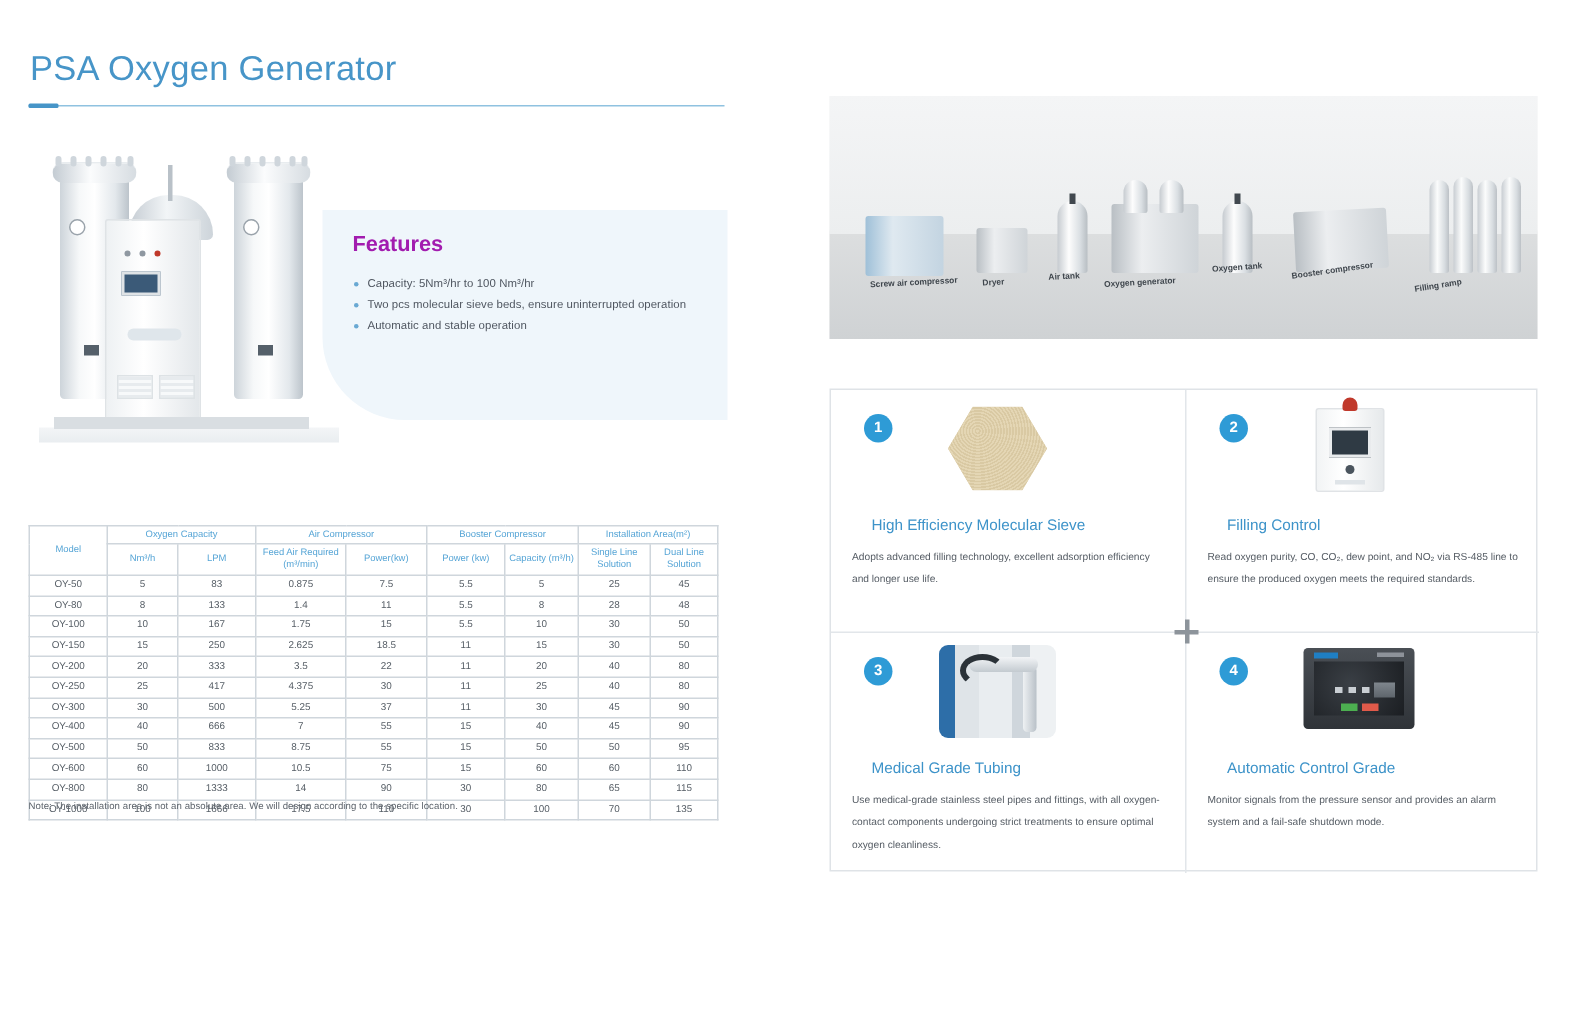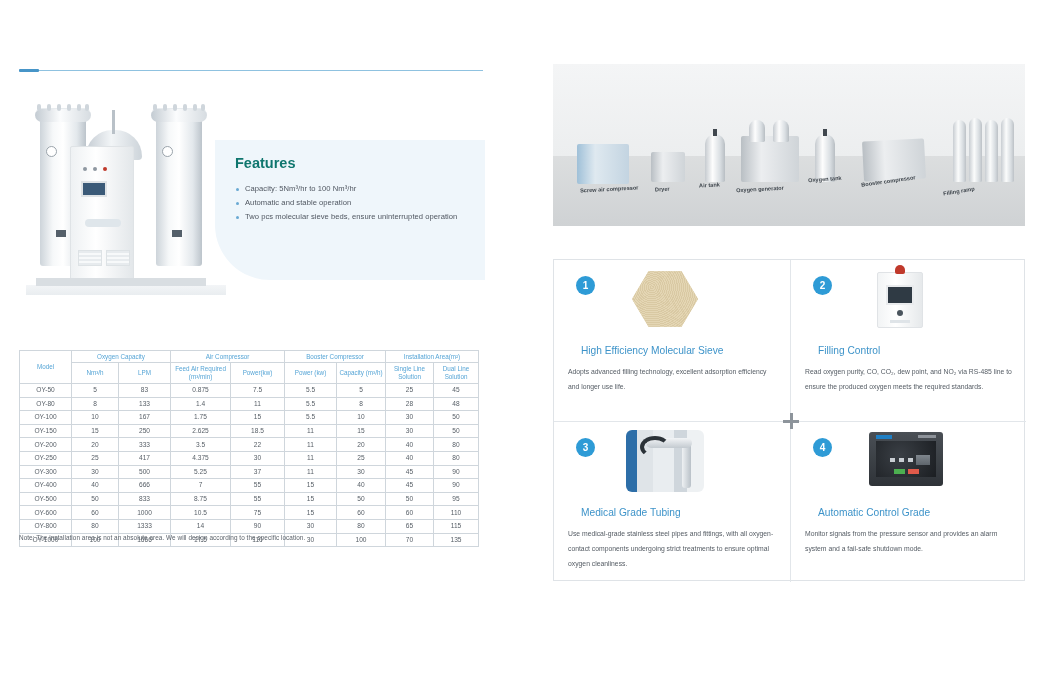--- a/index.html
+++ b/index.html
@@ -92,21 +92,21 @@
   .ps-tag { position:absolute; width:10px; height:7px; background:#55606a;}
 
   
   .features {
     position: absolute; left: 215px; top: 140px; width: 270px; height: 140px;
     background: #eff6fb;
     border-radius: 0 0 0 55px;
   }
   .features h3 {
     margin: 0; position:absolute; left: 20px; top: 15px;
-    font-size: 14.5px; font-weight: 700; color: #0f766e;
+    font-size: 14.5px; font-weight: 700; color: #a21caf;
   }
   .features ul {
     list-style:none; margin:0; padding:0;
     position:absolute; left: 21px; top: 42px; right: 10px;
   }
   .features li {
     position: relative; padding-left: 9px;
     font-size: 7.6px; line-height: 14.2px; color: #4f5660; letter-spacing:.05px;
   }
   .features li::before {
@@ -254,20 +254,21 @@
   .plus-mark::before { left:0; top:7px; width:16px; height:2.5px; }
   .plus-mark::after { left:7px; top:0; width:2.5px; height:16px; }
 </style>
 </head>
 <body>
 
 <div class="page">
 
   <div class="left-col">
 
+    <div class="page-title">PSA Oxygen Generator</div>
     <div class="title-rule"></div>
     <div class="title-rule-cap"></div>
 
     <div class="product-shot">
       <div class="ps-floor"></div>
       <div class="ps-vessel l"></div>
       <div class="ps-vessel r"></div>
       <div class="ps-dome"></div>
       <div class="ps-pipe"></div>
       <div class="ps-cap l"></div>
@@ -301,22 +302,22 @@
       <div class="ps-tag" style="left:146px; top:130px;"></div>
       <div class="ps-base"></div>
       <div class="ps-vent" style="left:52px; top:150px;"></div>
       <div class="ps-vent" style="left:80px; top:150px;"></div>
     </div>
 
     <div class="features">
       <h3>Features</h3>
       <ul>
         <li>Capacity: 5Nm³/hr to 100 Nm³/hr</li>
+        <li>Two pcs molecular sieve beds, ensure uninterrupted operation</li>
         <li>Automatic and stable operation</li>
-        <li>Two pcs molecular sieve beds, ensure uninterrupted operation</li>
       </ul>
     </div>
 
     <table class="spec-table">
       <colgroup>
         <col style="width:52px">
           <col style="width:47px">
           <col style="width:52px">
         <col style="width:60px">
           <col style="width:54px">

